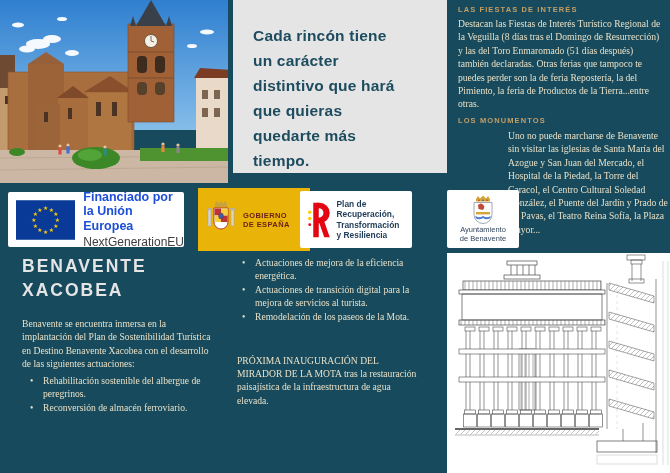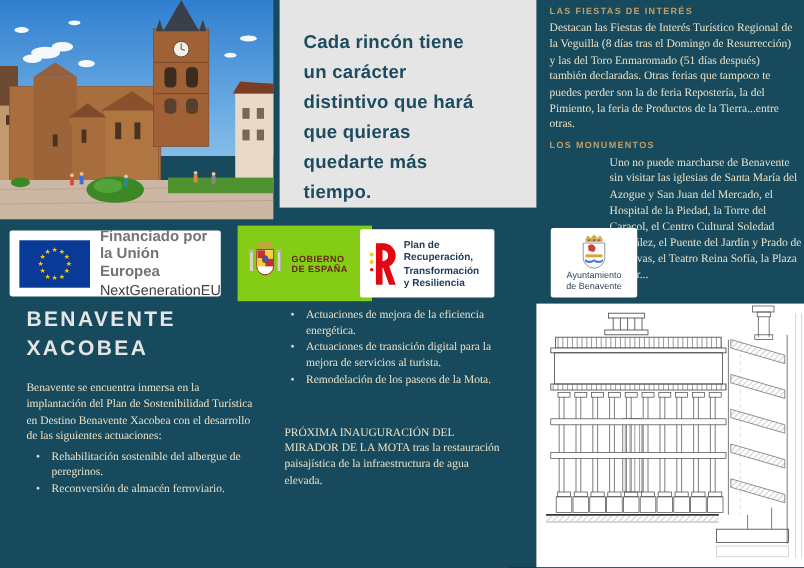--- a/index.html
+++ b/index.html
@@ -22,28 +22,28 @@
   .fiestas-h{left:458px;top:5px;}
   .fiestas-b{left:458px;top:17px;width:208px;}
   .mon-h{left:458px;top:116px;}
   .mon-b{left:508px;top:129px;width:163px;}
 
   
   .logo-box{background:#ffffff;border-radius:2px;display:flex;align-items:center;}
   .eu-box{left:8px;top:192px;width:176px;height:55px;padding:0;}
   .eu-flag{margin:0 0 0 8px;}
   .eu-text{margin-left:8px;}
-  .eu-title{font-weight:700;font-size:12.5px;line-height:14.5px;color:#737373;}
+  .eu-title{font-weight:700;font-size:12.5px;line-height:14.5px;color:#1d4ed8;}
   .eu-sub{font-size:12px;color:#3d3d3d;margin-top:2px;}
-  .gob-box{left:198px;top:188px;width:112px;height:63px;background:#84cc16;border-radius:0;}
+  .gob-box{left:198px;top:188px;width:112px;height:63px;background:#eab308;border-radius:0;}
   .gob-text{margin-left:5px;font-weight:700;font-size:7.5px;line-height:9px;
             color:#6b2318;letter-spacing:0.4px;}
   .plan-box{left:300px;top:191px;width:112px;height:57px;}
   .plan-text{margin-left:6px;font-weight:700;font-size:8.4px;line-height:10.5px;color:#1d3a57;}
-  .ayto-box{left:447px;top:190px;width:72px;height:58px;flex-direction:column;justify-content:flex-start;margin-left:12px;}
+  .ayto-box{left:447px;top:190px;width:72px;height:58px;flex-direction:column;justify-content:flex-start;}
   .ayto-text{font-size:7.5px;line-height:8.5px;color:#33475e;text-align:center;width:100%;}
 
   
   .xaco-h{left:22px;top:254px;font-weight:700;font-size:17.5px;line-height:24px;
           letter-spacing:2px;color:#e5e5e5;}
   .xaco-intro{left:22px;top:317px;width:196px;}
   ul.blt{list-style:none;margin:0;padding:0;}
   ul.blt li{position:relative;padding-left:13px;margin:0;}
   ul.blt li::before{content:"•";position:absolute;left:0;top:0;color:#e8e0c6;}
   .xaco-blt{left:30px;top:374px;width:184px;}

